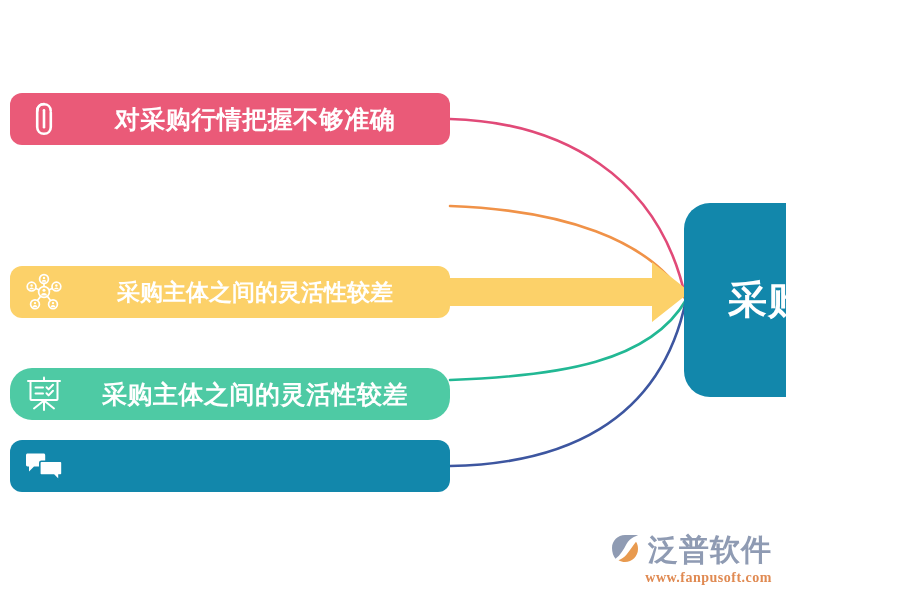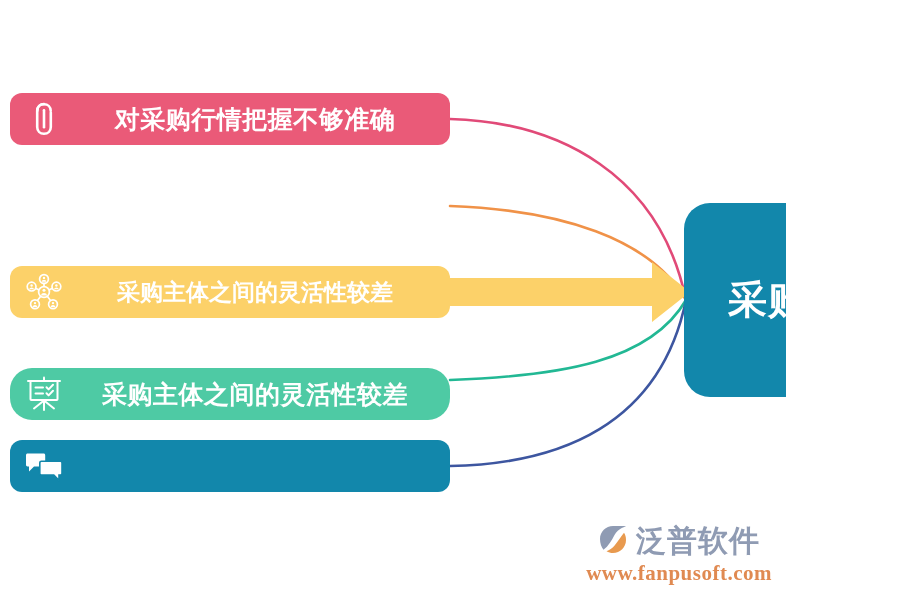--- a/index.html
+++ b/index.html
@@ -96,38 +96,38 @@
   }
 
   
   #watermark {
     position: absolute;
     right: 14px;
     bottom: 14px;
     z-index: 4;
     display: flex;
     flex-direction: column;
-    align-items: center;
+    align-items: flex-end;
   }
   #watermark .wm-row {
     display: flex;
     align-items: center;
   }
   #watermark .wm-mark {
     margin-right: 4px;
   }
   #watermark .wm-name {
     font-size: 30px;
     font-weight: bold;
     color: #8f9bb3;
     letter-spacing: 1px;
     line-height: 1;
   }
   #watermark .wm-url {
-    font-size: 21px;
+    font-size: 14px;
     color: #e08a52;
     letter-spacing: 0.5px;
     margin-top: 3px;
     margin-left: 2px;
     font-family: "Liberation Serif", "DejaVu Serif", serif;
     font-weight: bold;
   }
 </style>
 </head>
 <body>

